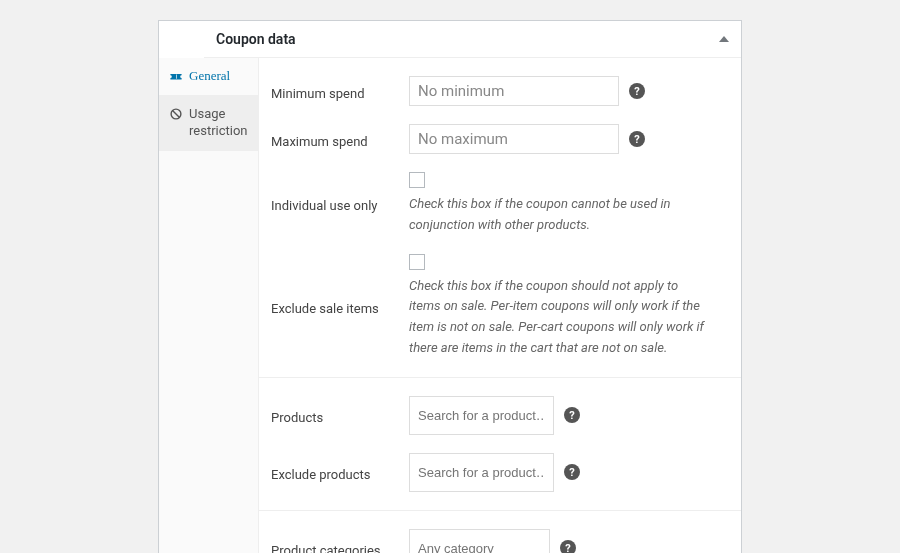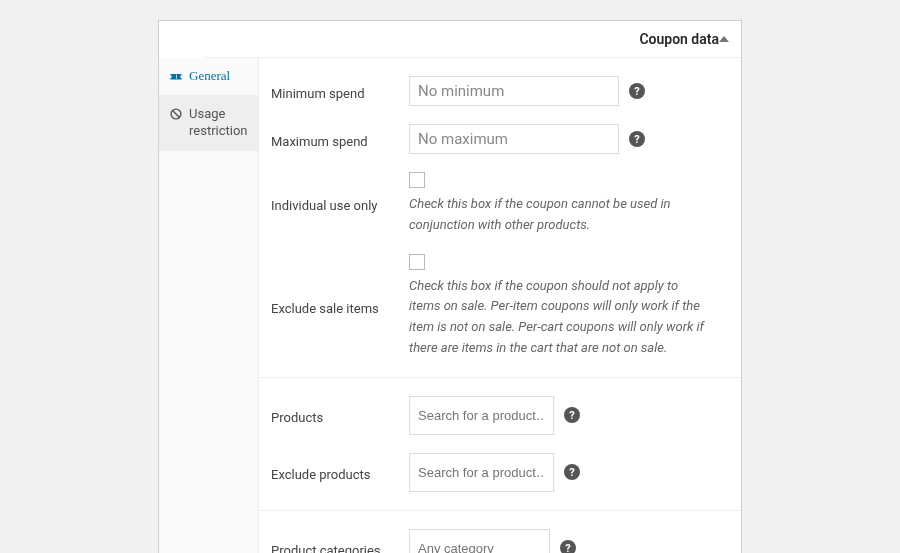--- a/index.html
+++ b/index.html
@@ -17,21 +17,21 @@
     .panel {
       width: 584px;
       margin: 0 auto;
       background: #fff;
       border: 1px solid #ccd0d4;
     }
     .panel-header {
       padding: 10px 12px;
       border-bottom: 1px solid #eee;
       display: flex;
-      justify-content: flex-end;
+      justify-content: space-between;
       align-items: center;
       margin-left: 45px;
     }
     .panel-title {
       font-size: 14px;
       font-weight: 600;
       color: #23282d;
     }
     .collapse-arrow {
       width: 0;

